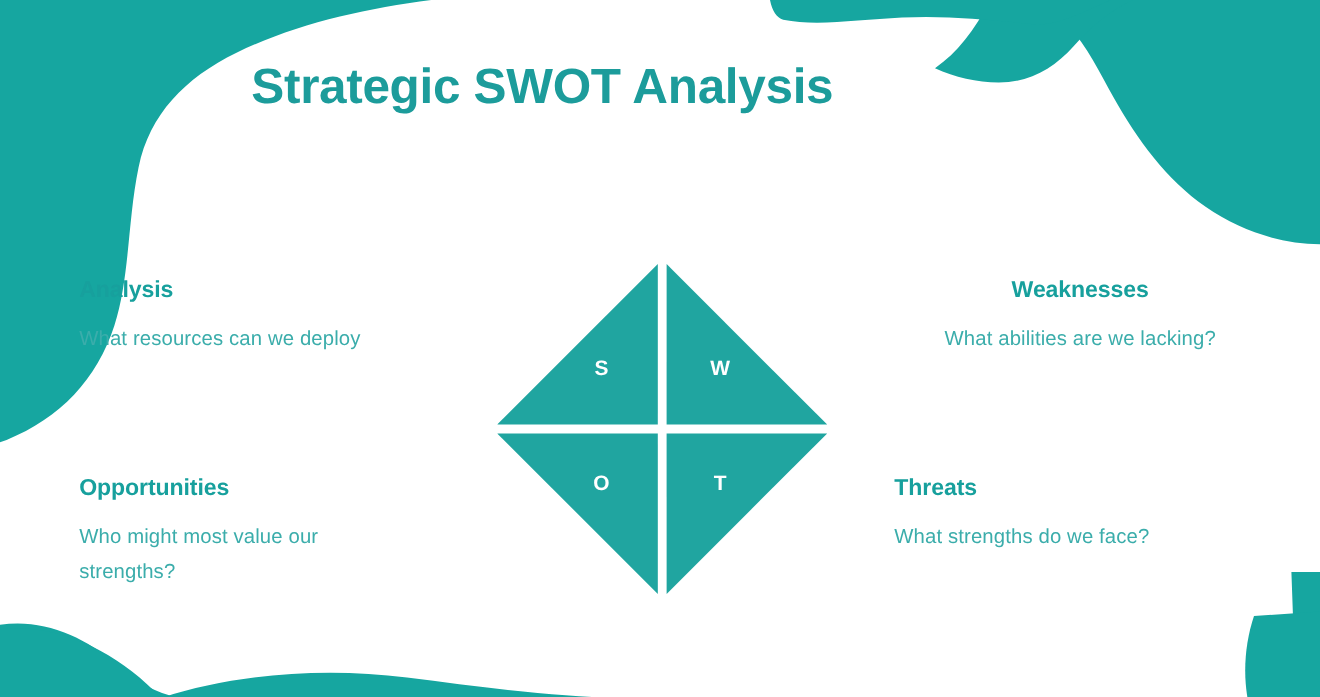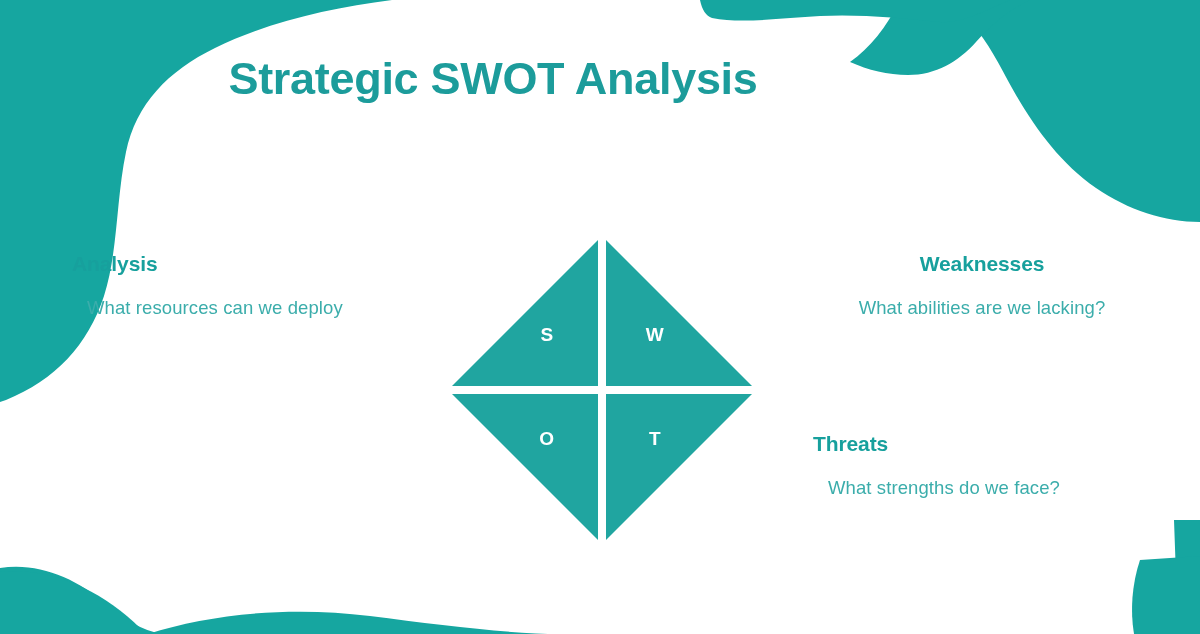--- a/index.html
+++ b/index.html
@@ -52,21 +52,21 @@
     color: #17A09D;
     line-height: 1.2;
     margin: 0 0 16px 0;
     letter-spacing: -0.1px;
   }
   .block .body {
     font-size: 18.5px;
     font-weight: normal;
     color: #3BADAB;
     line-height: 1.68;
-    margin: 15px;
+    margin: 0;
     letter-spacing: 0.1px;
   }
 
   #block-strengths     { left: 72px;  top: 251px; width: 350px; }
   #block-opportunities { left: 72px;  top: 431px; width: 300px; }
   #block-weaknesses    { left: 802px; top: 251px; width: 360px; text-align: center; }
   #block-threats       { left: 813px; top: 431px; width: 360px; }
 
   
   #diamond {
@@ -121,20 +121,24 @@
              C1132,584 1130,610 1134,634 Z"></path>
   </svg>
 
   <div class="title">Strategic SWOT Analysis</div>
 
   <div class="block" id="block-strengths">
     <p class="heading">Analysis</p>
     <p class="body">What resources can we deploy</p>
   </div>
 
+  <div class="block" id="block-opportunities">
+    <p class="heading">Opportunities</p>
+    <p class="body">Who might most value our strengths?</p>
+  </div>
 
   <div class="block" id="block-weaknesses">
     <p class="heading">Weaknesses</p>
     <p class="body">What abilities are we lacking?</p>
   </div>
 
   <div class="block" id="block-threats">
     <p class="heading">Threats</p>
     <p class="body">What strengths do we face?</p>
   </div>

